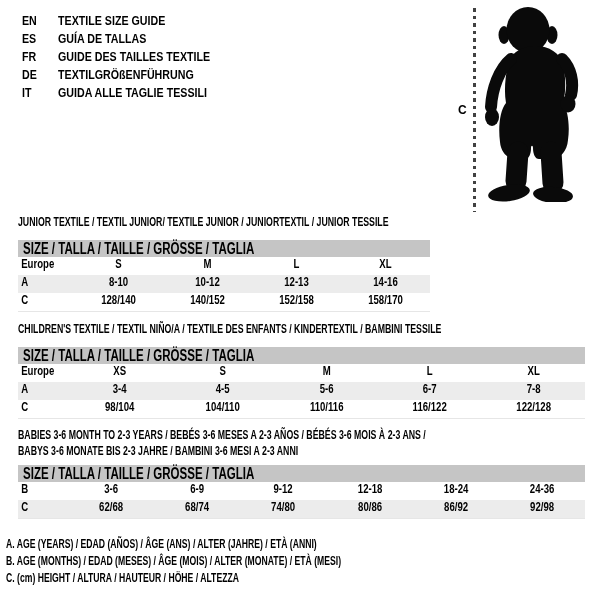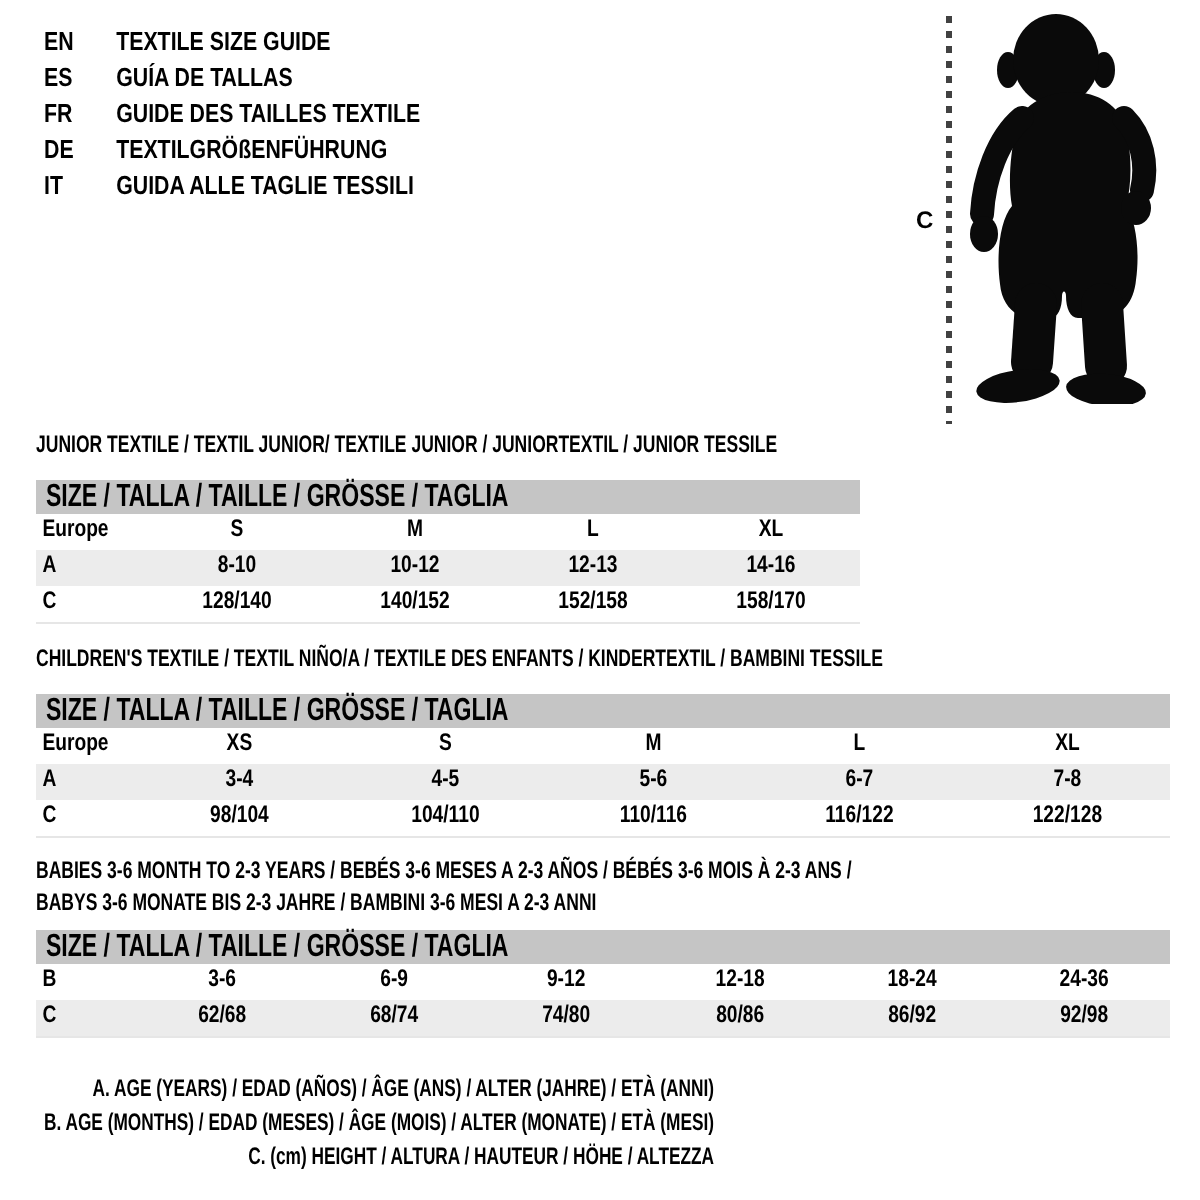--- a/index.html
+++ b/index.html
@@ -31,21 +31,21 @@
         font-size:16px;font-weight:700;white-space:nowrap;}
   .thdr span{display:inline-block;transform:scaleX(0.72);transform-origin:0 50%;}
   .trow{display:flex;height:18px;align-items:flex-start;font-size:12px;font-weight:700;}
   .trow.shaded{background:#ececec;}
   .tlabel{padding-left:4px;box-sizing:border-box;transform:scaleX(0.8);transform-origin:0 50%;}
   .t1 .tlabel{width:56px;}
   .t2 .tlabel,.t3 .tlabel{width:50px;}
   .tcell{flex:1;text-align:center;transform:scaleX(0.8);}
 
   
-  .legend{position:absolute;left:22px;top:537px;text-align:right;}
+  .legend{position:absolute;left:6px;top:537px;}
   .legend .lg{height:17px;font-size:12px;font-weight:700;white-space:nowrap;
         transform:scaleX(0.72);transform-origin:0 50%;}
 </style>
 </head>
 <body>
 
 <div class="page">
 
   <div class="langs">
     <div class="lang">

